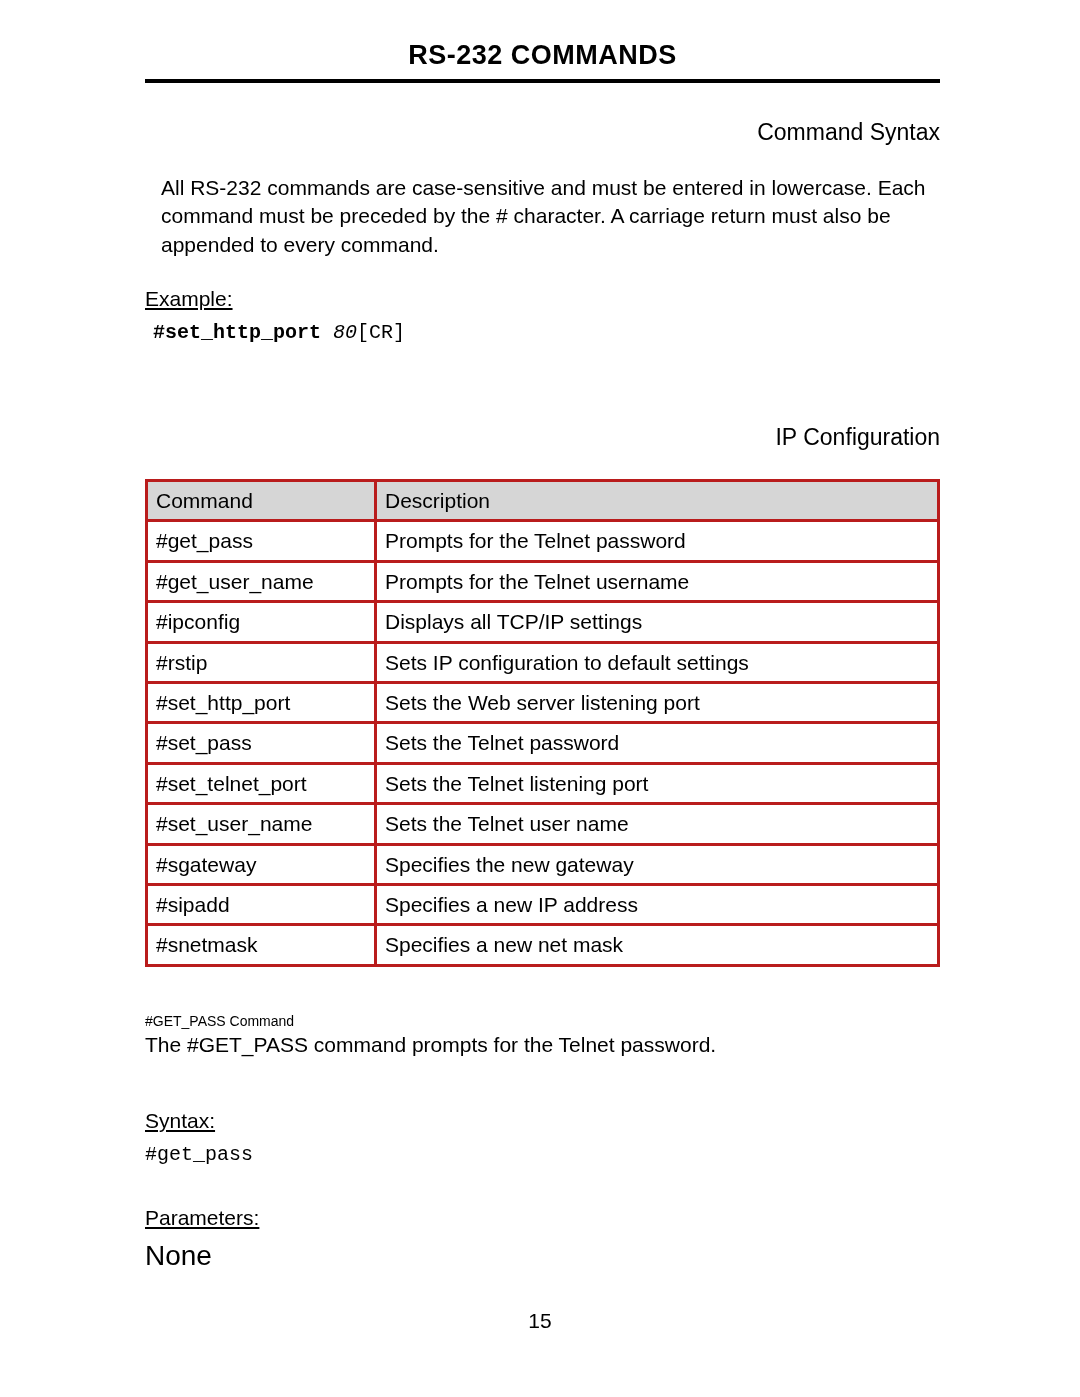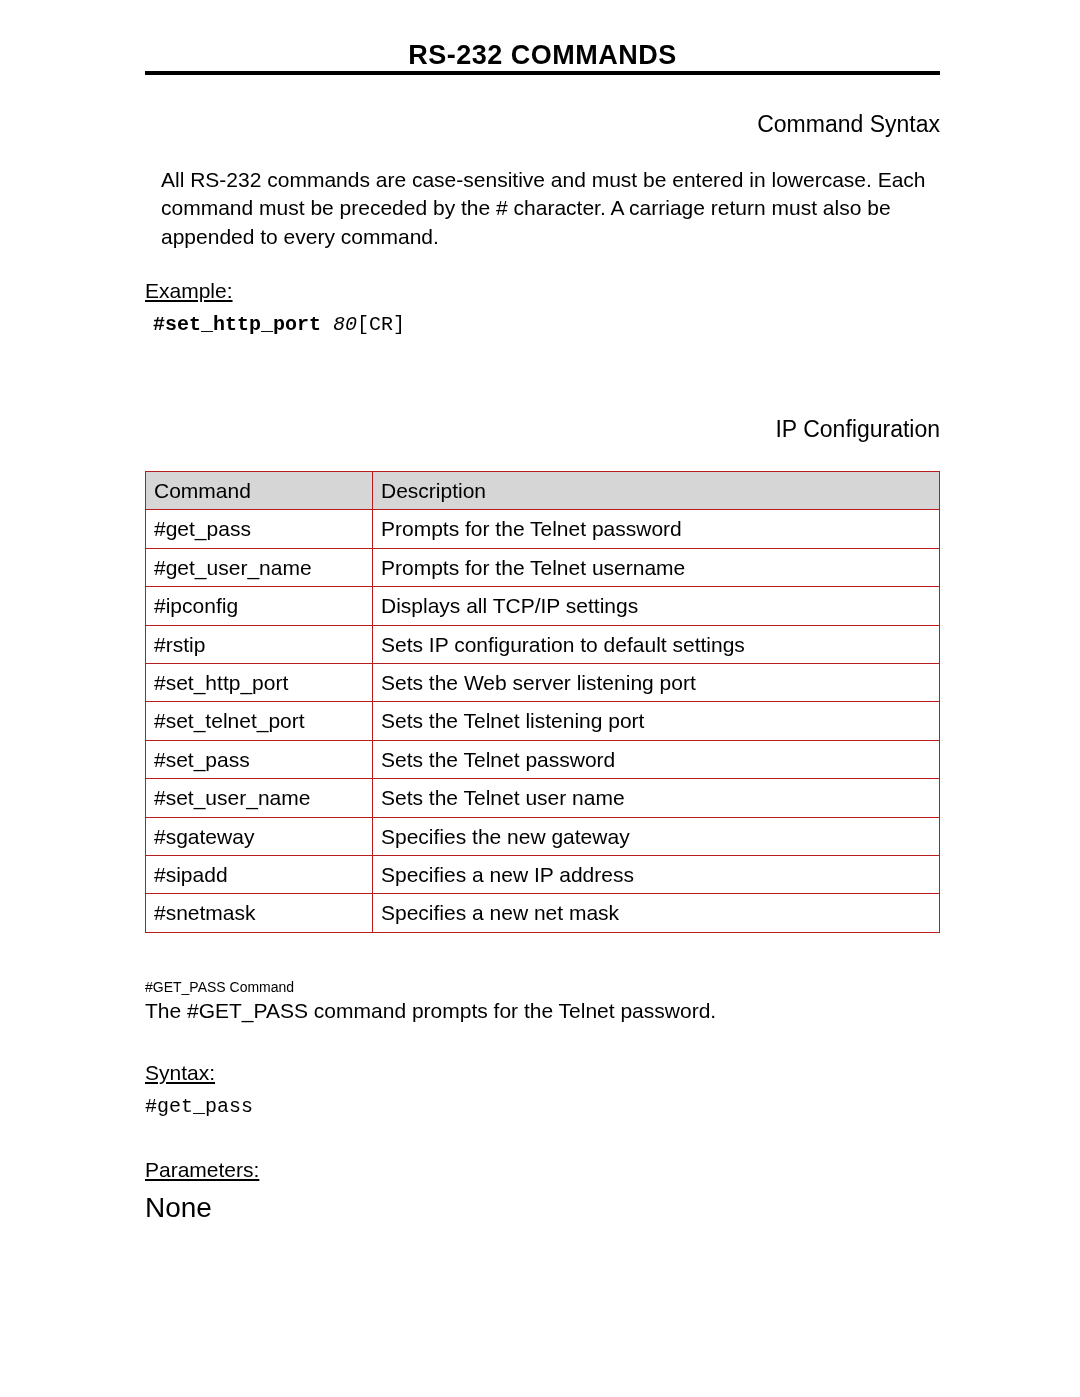--- a/index.html
+++ b/index.html
@@ -14,21 +14,21 @@
     height: 1397px;
     position: relative;
     box-sizing: border-box;
     padding: 40px 140px 0 145px;
   }
   .page-title {
     text-align: center;
     font-size: 27px;
     letter-spacing: 0.5px;
     margin: 0;
-    padding-bottom: 0;
+    padding-bottom: 8px;
   }
   .title-rule {
     border: none;
     border-top: 4px solid #000;
     margin: 0 0 36px 0;
   }
   .section-heading-center {
     text-align: right;
     font-size: 23px;
     margin: 0 0 28px 0;
@@ -49,38 +49,38 @@
     margin: 0 0 80px 8px;
   }
   .codeblock .bold { font-weight: bold; }
   .codeblock .italic { font-style: italic; }
   table.cmd-table {
     border-collapse: collapse;
     width: 100%;
     margin: 28px 0 46px 0;
   }
   table.cmd-table th, table.cmd-table td {
-    border: 1px solid #b91c1c;
+    border: 3px solid #b91c1c;
     font-size: 21px;
     font-weight: normal;
     text-align: left;
     padding: 4px 8px 4px 8px;
     line-height: 1.4;
   }
   table.cmd-table th {
     background: #d6d6d6;
   }
   table.cmd-table td.col-cmd { width: 210px; }
   .cmd-heading {
     font-size: 14px;
     margin: 0 0 4px 0;
   }
   .cmd-desc {
     font-size: 21px;
-    margin: 0 0 38px 0;
+    margin: 0 0 52px 0;
   }
   .syntax-code {
     font-family: "Courier New", Courier, monospace;
     font-size: 20px;
     margin: 4px 0 40px 0;
   }
   .params-none {
     font-size: 28px;
     margin: 4px 0 0 0;
   }
@@ -136,26 +136,26 @@
         </tr>
       <tr>
           <td class="col-cmd">#rstip</td>
           <td>Sets IP conﬁguration to default settings</td>
         </tr>
       <tr>
           <td class="col-cmd">#set_http_port</td>
           <td>Sets the Web server listening port</td>
         </tr>
       <tr>
+          <td class="col-cmd">#set_pass</td>
+          <td>Sets the Telnet password</td>
+        </tr>
+      <tr>
           <td class="col-cmd">#set_telnet_port</td>
           <td>Sets the Telnet listening port</td>
-        </tr>
-      <tr>
-          <td class="col-cmd">#set_pass</td>
-          <td>Sets the Telnet password</td>
         </tr>
       <tr>
           <td class="col-cmd">#set_user_name</td>
           <td>Sets the Telnet user name</td>
         </tr>
       <tr>
           <td class="col-cmd">#sgateway</td>
           <td>Speciﬁes the new gateway</td>
         </tr>
       <tr>
@@ -171,13 +171,14 @@
 
   <div class="cmd-heading">#GET_PASS Command</div>
   <div class="cmd-desc">The #GET_PASS command prompts for the Telnet password.</div>
 
   <div class="underline-label">Syntax:</div>
   <div class="syntax-code">#get_pass</div>
 
   <div class="underline-label">Parameters:</div>
   <div class="params-none">None</div>
 
+  <div class="page-number">15</div>
 </div>
 
 </body></html>

